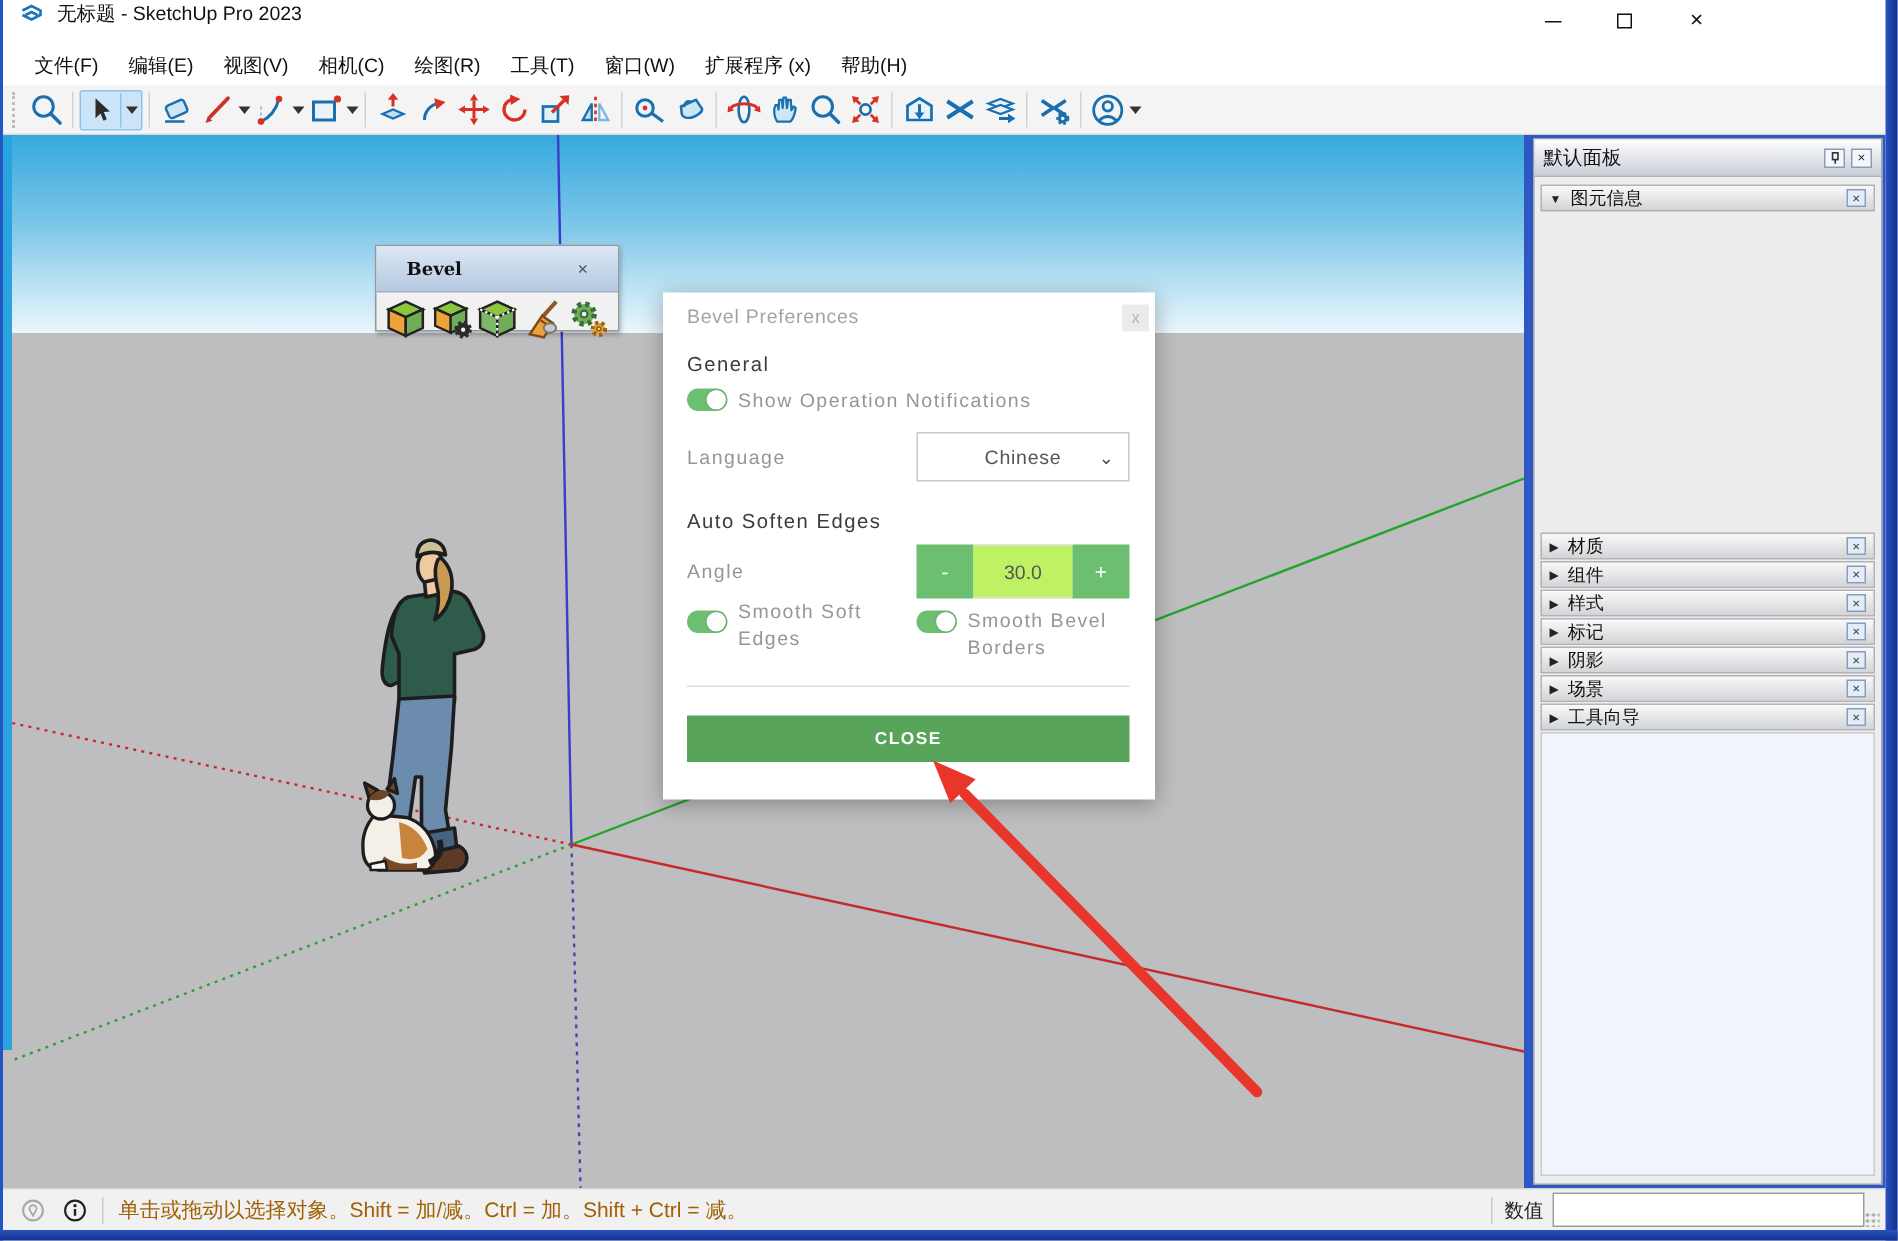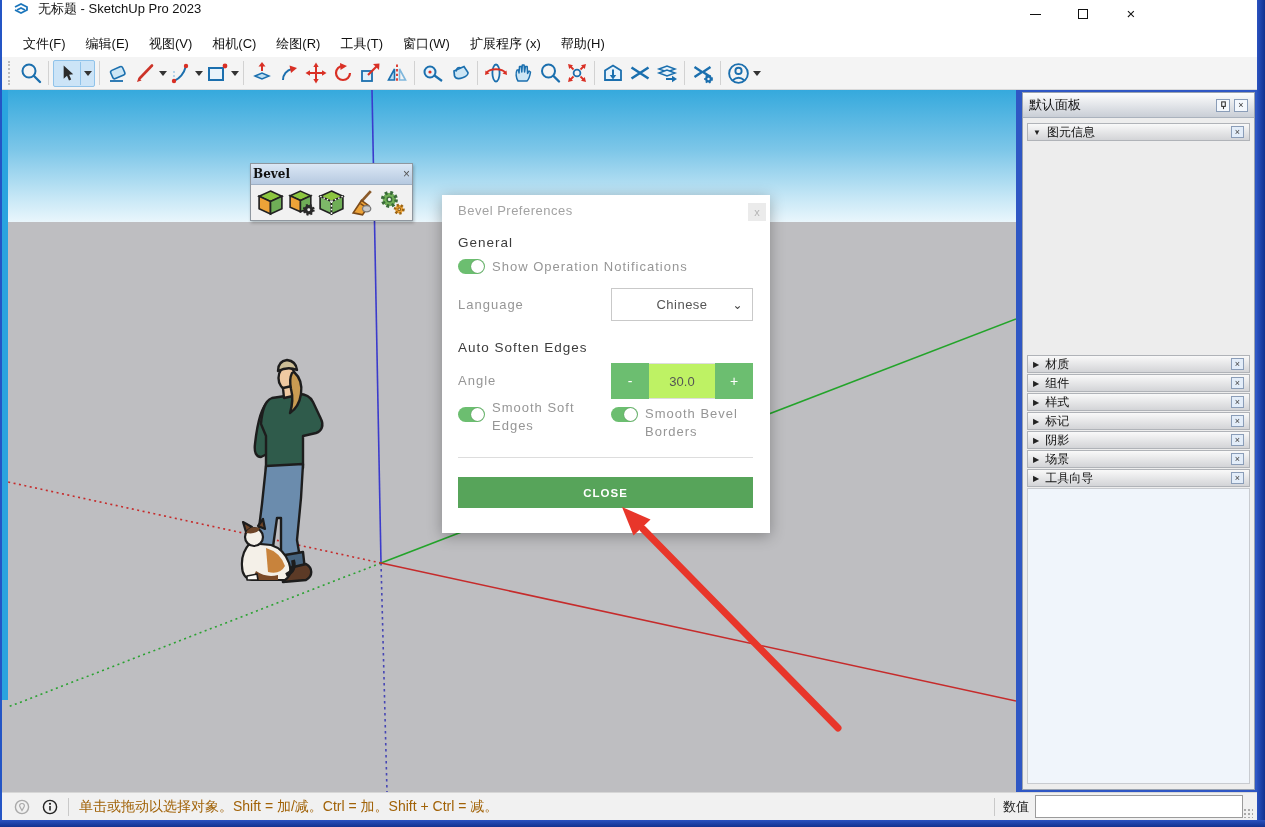--- a/index.html
+++ b/index.html
@@ -32,21 +32,21 @@
   .sel-group .divider { width:1px; height:23px; background:#90c3ea; margin:0 2px; }
 
   
   #viewport { left:2px; top:90px; width:1014px; height:702px; background:#bebec1; z-index:1; overflow:hidden; }
   #sky { position:absolute; left:0; top:0; width:100%; height:132px; background:linear-gradient(180deg,#35a9dd 0%,#7cc6e8 45%,#cdeaf7 85%,#e9f6fc 100%); }
   #left-sky-strip { position:absolute; left:0; top:0; width:6px; height:610px; background:#2aa4df; }
   #scene-svg { position:absolute; left:0; top:0; }
 
   
   #bevel-tb { left:250px; top:163px; width:163px; height:58px; background:#f1f1f1; border:1px solid #8f979f; box-shadow:1px 2px 3px rgba(0,0,0,.25); z-index:6; }
-  #bevel-tb .tb-title { height:21px; background:linear-gradient(180deg,#dbe7f5,#b6c9e0); display:flex; align-items:center; padding:0 2px; border-bottom:1px solid #9fb0c4; }
+  #bevel-tb .tb-title { height:31px; background:linear-gradient(180deg,#dbe7f5,#b6c9e0); display:flex; align-items:center; padding:0 20px; border-bottom:1px solid #9fb0c4; }
   #bevel-tb .tb-title .txt { font-family:"DejaVu Serif","Liberation Serif",serif; font-weight:bold; font-size:12px; color:#111; flex:1; }
   #bevel-tb .tb-title .x { font-size:12px; color:#555; }
   #bevel-tb .tb-body { display:flex; align-items:center; justify-content:space-between; padding:3px 5px; }
   .bvicon { width:29px; height:29px; }
 
   
   #dialog { left:442px; top:195px; width:328px; height:338px; background:#fff; box-shadow:0 3px 14px rgba(0,0,0,.3); z-index:10; font-family:"Liberation Sans",sans-serif; }
   #dialog .dlg-title { position:absolute; left:16px; top:8px; font-size:13px; letter-spacing:.5px; color:#a3a3a3; }
   #dialog .dlg-close { position:absolute; right:4px; top:8px; width:18px; height:18px; background:#ebebeb; color:#b5b5b5; font-size:11px; display:flex; align-items:center; justify-content:center; }
   .dlg-h { position:absolute; left:16px; font-size:13.5px; font-weight:normal; letter-spacing:1px; color:#3c3c3c; }

